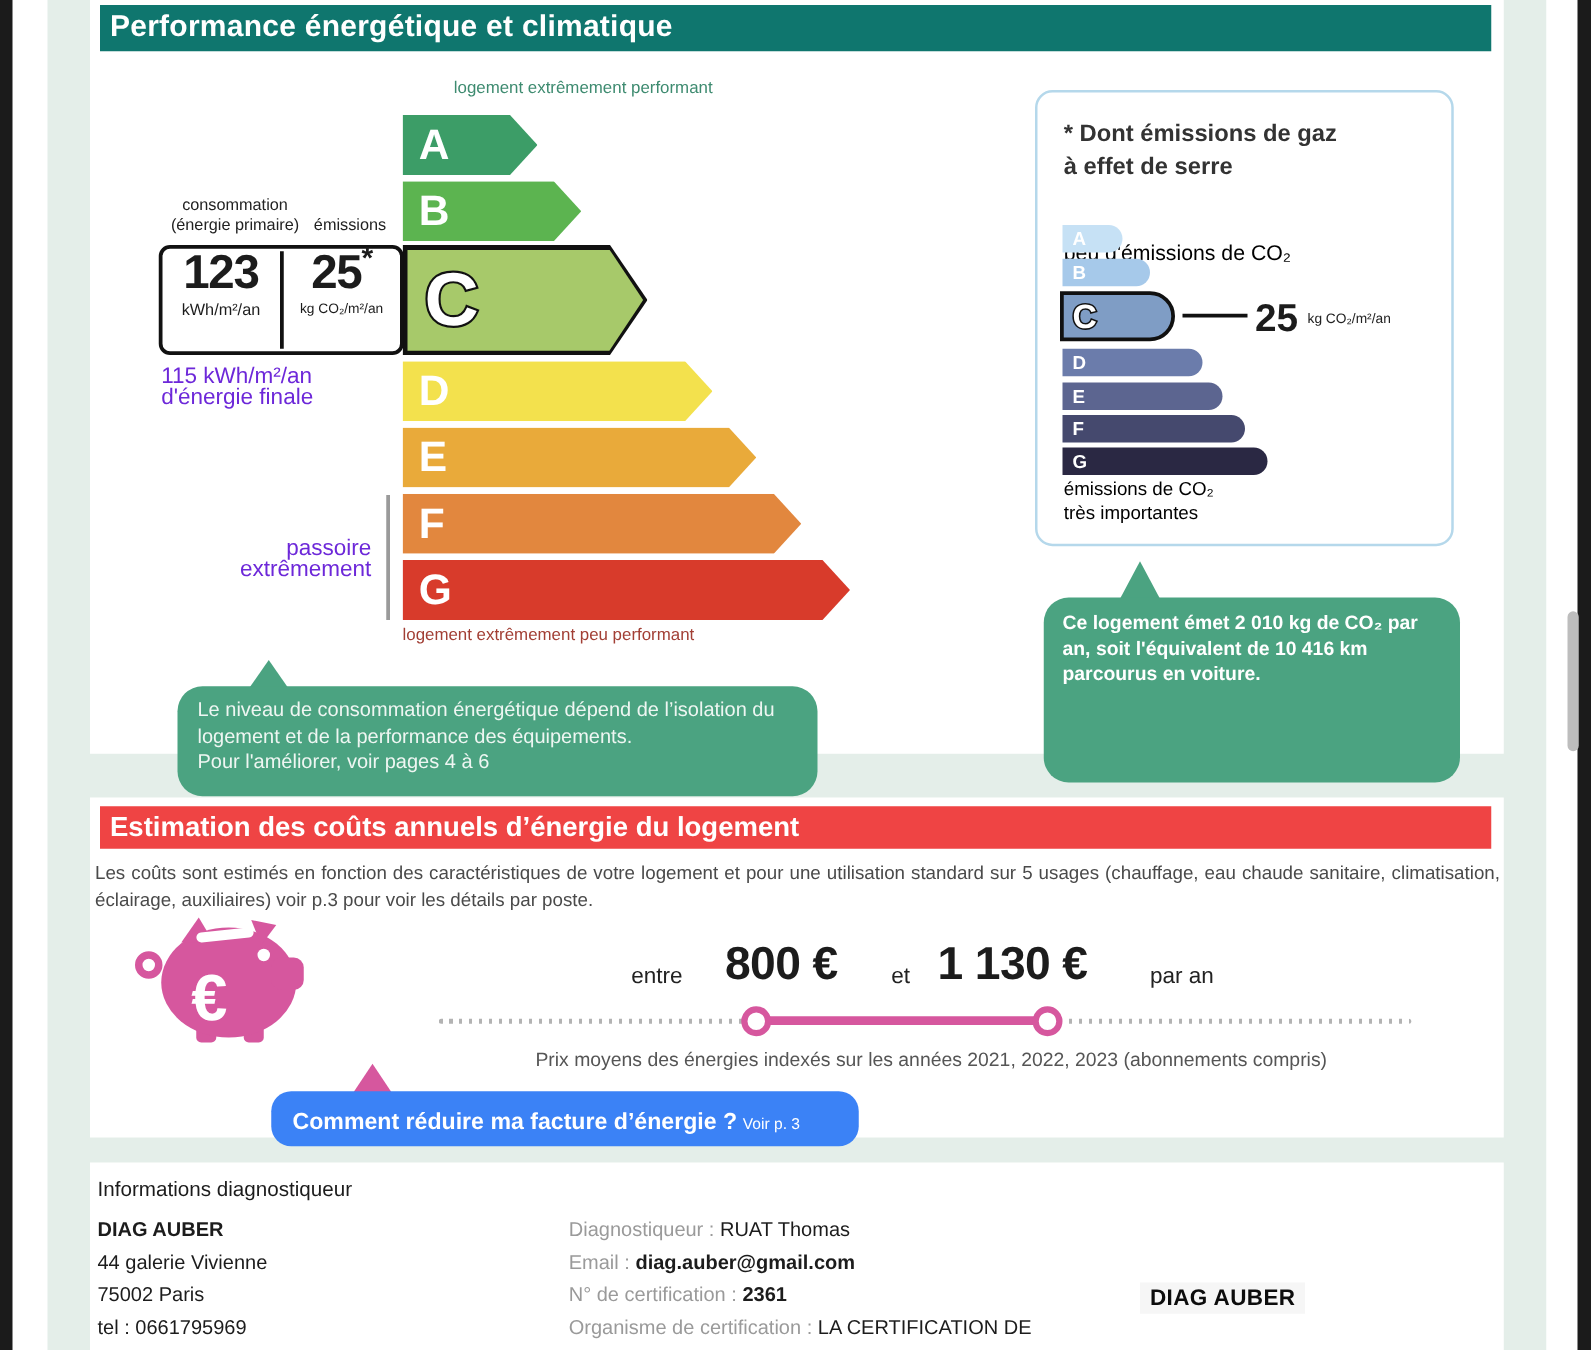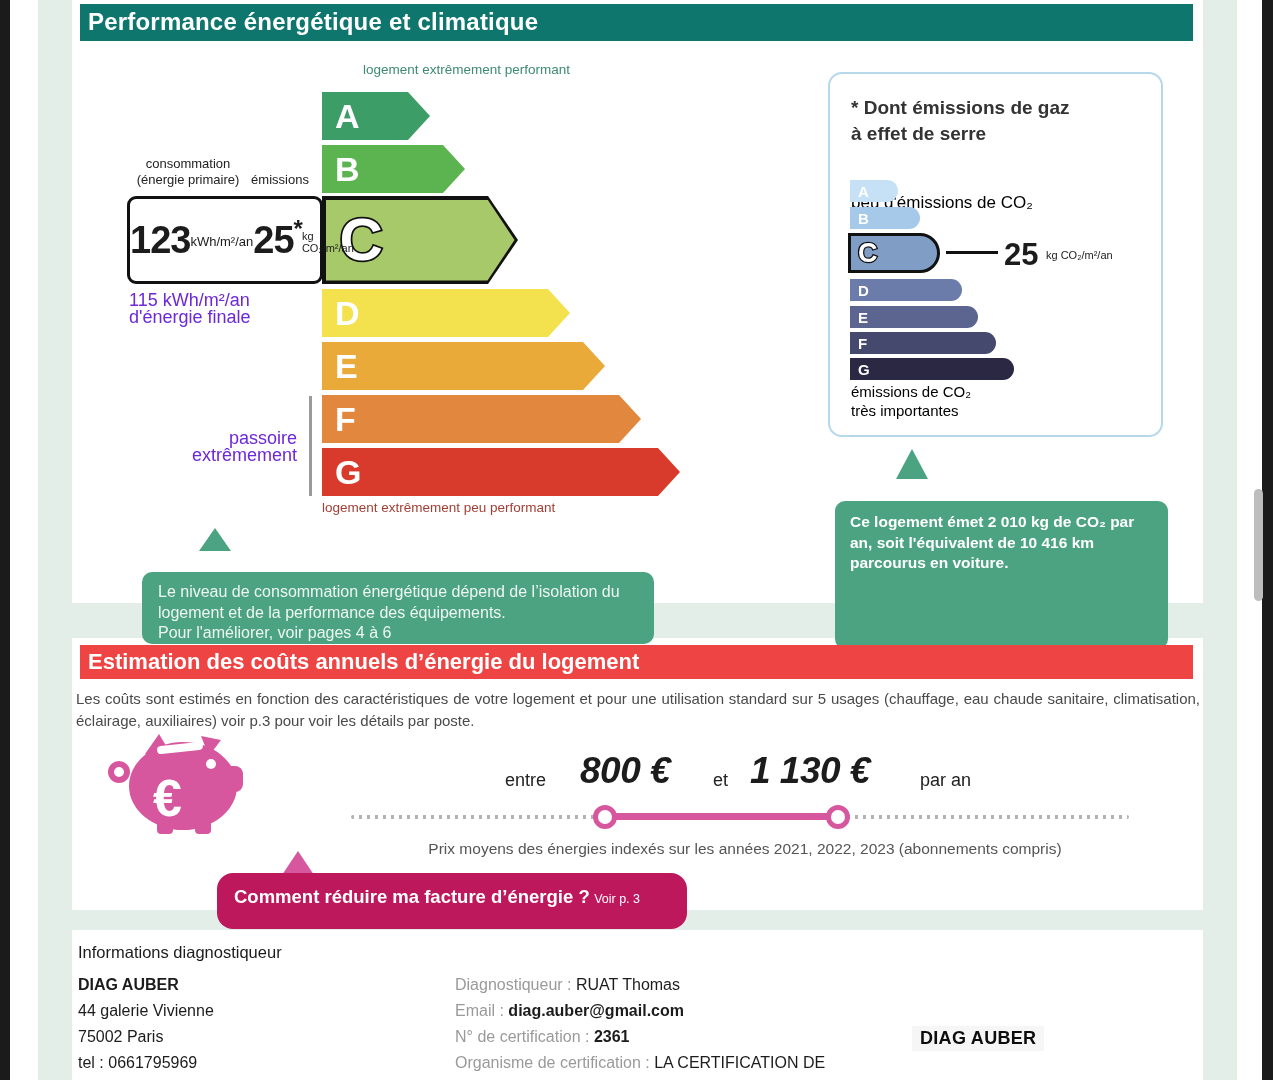--- a/index.html
+++ b/index.html
@@ -20,47 +20,47 @@
   .c-outer{clip-path:polygon(0 0,calc(100% - 30px) 0,100% 50%,calc(100% - 30px) 100%,0 100%);
            background:#111;}
   .c-inner{position:absolute;left:3.5px;top:3.5px;right:3.5px;bottom:3.5px;
            clip-path:polygon(0 0,calc(100% - 27px) 0,100% 50%,calc(100% - 27px) 100%,0 100%);
            display:flex;align-items:center;}
   .outline-ltr{color:#fff;-webkit-text-stroke:3.5px #111;paint-order:stroke fill;
                font-weight:bold;font-size:60px;padding-left:14px;line-height:1;}
   
   .vbox{left:127px;top:196px;width:196px;height:88px;background:#fff;border:3px solid #111;
         border-radius:9px;box-sizing:border-box;display:flex;}
-  .vcell{flex:1;display:flex;align-items:center;justify-content:center;}
+  .vcell{flex:1;display:flex;flex-direction:column;align-items:center;}
   .vdiv{width:3px;background:#111;margin:2px 0;}
   .vnum{font-size:38px;font-weight:800;line-height:1;letter-spacing:-1px;}
   .vunit{font-size:13px;margin-top:3px;}
   .vunit2{font-size:11px;margin-top:4px;}
   sup.star{font-size:24px;font-weight:800;vertical-align:top;line-height:.7;}
   .graytxt{color:#6d28d9;font-size:18px;line-height:17px;}
   .smalllabel{font-size:13px;line-height:16px;color:#222;text-align:center;}
   
   .bluebox{left:828px;top:72px;width:335px;height:365px;background:#fff;
            border:2px solid #b5d8eb;border-radius:14px;box-sizing:border-box;}
   .crow{left:850px;display:flex;align-items:center;border-radius:0 12px 12px 0;}
   .crow .ltr{color:#fff;font-weight:bold;font-size:15px;padding-left:8px;line-height:1;}
   .c2-bar{left:848px;top:233px;width:92px;height:40px;border:3px solid #111;
           border-radius:0 21px 21px 0;box-sizing:border-box;display:flex;align-items:center;}
   .c2-ltr{color:#fff;-webkit-text-stroke:2.5px #111;paint-order:stroke fill;
           font-weight:bold;font-size:27px;padding-left:7px;line-height:1;}
   
-  .tooltip{border-radius:10px;color:#eef6f2;font-size:16px;line-height:20.5px;
-           padding:10px 16px;box-sizing:border-box;margin-top:23px;}
+  .tooltip{border-radius:20px;color:#eef6f2;font-size:16px;line-height:20.5px;
+           padding:10px 16px;box-sizing:border-box;}
   .tail{width:0;height:0;border-left:16px solid transparent;border-right:16px solid transparent;}
   
   .pinkbar{left:80px;top:645px;width:1113px;height:34px;color:#fff;font-weight:bold;
            font-size:22px;line-height:33px;padding-left:8px;box-sizing:border-box;}
   .costpara{left:76px;top:688px;width:1124px;font-size:15px;line-height:21.5px;
             color:#4a4a4a;text-align:justify;}
-  .bignum{font-size:37px;font-weight:800;line-height:1;letter-spacing:-.5px;font-style:italic;}
+  .bignum{font-size:37px;font-weight:800;line-height:1;letter-spacing:-.5px;}
   .midtxt{font-size:18px;color:#222;}
   .dotline{height:4px;border-radius:2px;
            background:repeating-linear-gradient(to right,#b3b3b3 0 3px,transparent 3px 8px);}
   .handle{width:24px;height:24px;border-radius:50%;background:#fff;box-sizing:border-box;}
   .pinkbubble{border-radius:16px;color:#fff;}
   
   .flbl{color:#9a9a9a;}
   .fval{color:#1c1c1c;}
   .bold{font-weight:bold;}
   .frow{font-size:16px;line-height:26px;}
@@ -133,21 +133,21 @@
 
   <div class="abs graytxt" style="left:180px;top:430px;width:117px;text-align:right;">
     <div>passoire</div>
     <div>extrêmement</div>
   </div>
   <div class="abs" style="left:309px;top:396px;width:3px;height:100px;background:#9a9a9a;"></div>
 
   <div class="abs" style="left: 322px; top: 500px; font-size: 13.5px; color: rgb(162, 63, 53);">logement extrêmement peu performant</div>
 
   <div class="abs tail" style="left:199px;top:528px;border-bottom:23px solid #4ba381;"></div>
-  <div class="abs tooltip" style="left: 142px; top: 549px; width: 512px; height: 72px; background: rgb(75, 163, 129);">
+  <div class="abs tooltip" style="left: 142px; top: 549px; width: 512px; height: 88px; background: rgb(75, 163, 129);">
     <span>Le niveau de consommation énergétique dépend de l’isolation du logement et de la performance des équipements.</span><br>
     <span>Pour l'améliorer, voir pages 4 à 6</span>
   </div>
 
   <div class="abs bluebox"></div>
   <div class="abs" style="left:851px;top:95px;font-size:19px;font-weight:600;color:#333;line-height:26px;">
     <div>* Dont émissions de gaz</div>
     <div>à effet de serre</div>
   </div>
   <div class="abs" style="left: 851px; top: 157px; font-size: 17px; color: #000000; margin-top: 36px;">peu d'émissions de CO₂</div>
@@ -211,21 +211,21 @@
   <span class="abs midtxt" style="left:920px;top:770px;">par an</span>
 
   <div class="abs dotline" style="left:351px;top:815px;width:778px;"></div>
   <div class="abs" style="left: 605px; top: 813px; width: 233px; height: 7px; border-radius: 3px; background: rgb(214, 87, 158);"></div>
   <div class="abs handle" style="left:593px;top:805px;border:5px solid #d6579e;"></div>
   <div class="abs handle" style="left:826px;top:805px;border:5px solid #d6579e;"></div>
 
   <div class="abs" style="left:330px;top:840px;width:830px;text-align:center;font-size:15.5px;color:#555;">Prix moyens des énergies indexés sur les années 2021, 2022, 2023 (abonnements compris)</div>
 
   <div class="abs tail" style="left:282px;top:851px;border-bottom:24px solid #d6579e;"></div>
-  <div class="abs pinkbubble" style="left: 217px; top: 873px; width: 470px; height: 56px; line-height: 48px; padding-left: 17px; box-sizing: border-box; background: #be185d;">
+  <div class="abs pinkbubble" style="left: 217px; top: 873px; width: 470px; height: 44px; line-height: 48px; padding-left: 17px; box-sizing: border-box; background: #3b82f6;">
     <span class="bold" style="font-size:18.5px;">Comment réduire ma facture d’énergie ?</span>
     <span style="font-size:12.5px;">Voir p. 3</span>
   </div>
 
   <div class="abs" style="left:78px;top:943px;font-size:16.5px;">Informations diagnostiqueur</div>
 
   <div class="abs frow" style="left:78px;top:972px;">
     <div class="bold">DIAG AUBER</div>
     <div>44 galerie Vivienne</div>
     <div>75002 Paris</div>

